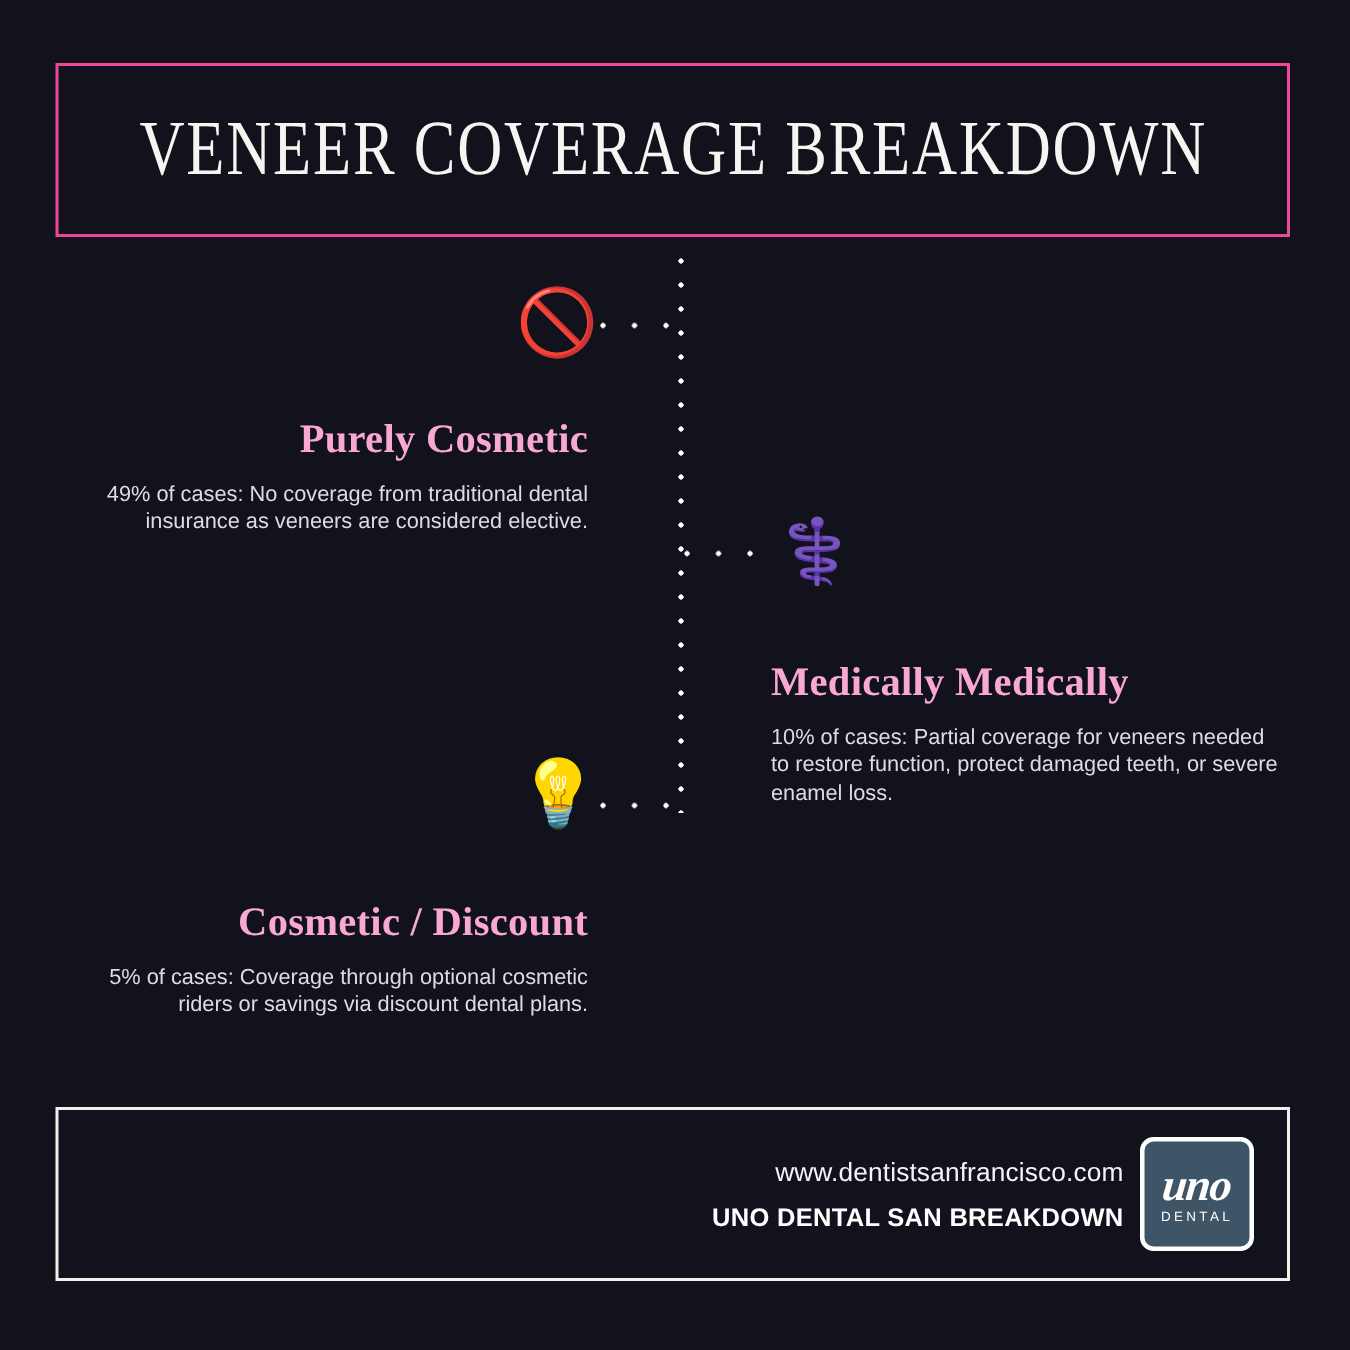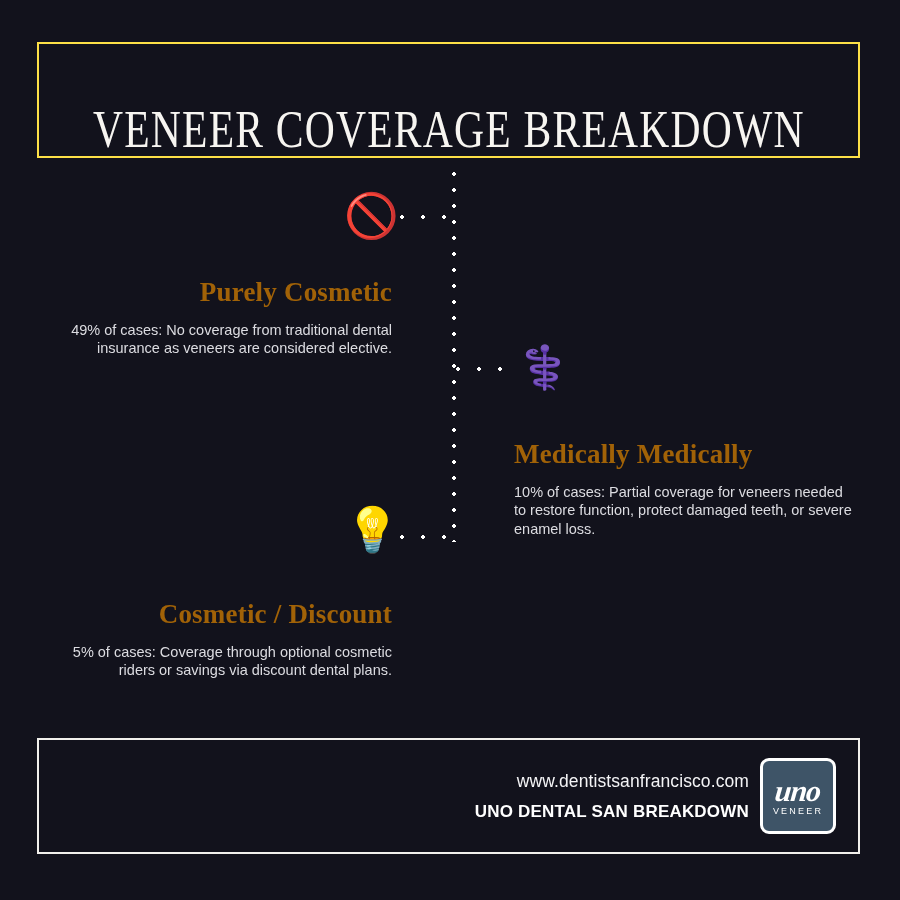--- a/index.html
+++ b/index.html
@@ -18,24 +18,24 @@
     -webkit-font-smoothing: antialiased;
   }
 
   
   .header-box {
     position: absolute;
     left: 37px;
     top: 42px;
     width: 823px;
     height: 116px;
-    border: 2px solid #fde047;
+    border: 2px solid #ec4899;
     box-sizing: border-box;
     display: flex;
-    align-items: flex-end;
+    align-items: center;
     justify-content: center;
   }
   .header-title {
     font-family: "Liberation Serif", "DejaVu Serif", serif;
     font-size: 52px;
     line-height: 1;
     letter-spacing: 1.5px;
     color: #f7f5f1;
     text-transform: uppercase;
     transform: scaleX(0.80);
@@ -77,21 +77,21 @@
   .icon-1 { left: 344px; top: 194px; width: 50px; }
   .icon-2 { left: 518px; top: 347px; width: 46px; font-size: 42px; }
   .icon-3 { left: 345px; top: 508px; width: 50px; }
 
   
   .section { position: absolute; }
   .section-title {
     font-family: "Liberation Serif", "DejaVu Serif", serif;
     font-size: 27px;
     font-weight: 700;
-    color: #a16207;
+    color: #f9a8d4;
     line-height: 1.1;
     margin: 0;
     letter-spacing: 0.2px;
   }
   .section-body {
     font-family: "Liberation Sans", sans-serif;
     font-size: 14.5px;
     line-height: 1.28;
     color: #dcdce1;
     margin: 0;
@@ -210,18 +210,18 @@
   </div>
 
   <div class="footer-box">
     <div class="footer-inner">
       <div class="footer-text">
         <p class="footer-url">www.dentistsanfrancisco.com</p>
         <p class="footer-name">UNO DENTAL SAN BREAKDOWN</p>
       </div>
       <div class="logo">
         <span class="logo-mark">uno</span>
-        <span class="logo-sub">VENEER</span>
+        <span class="logo-sub">DENTAL</span>
       </div>
     </div>
   </div>
 
 </div>
 
 </body></html>

